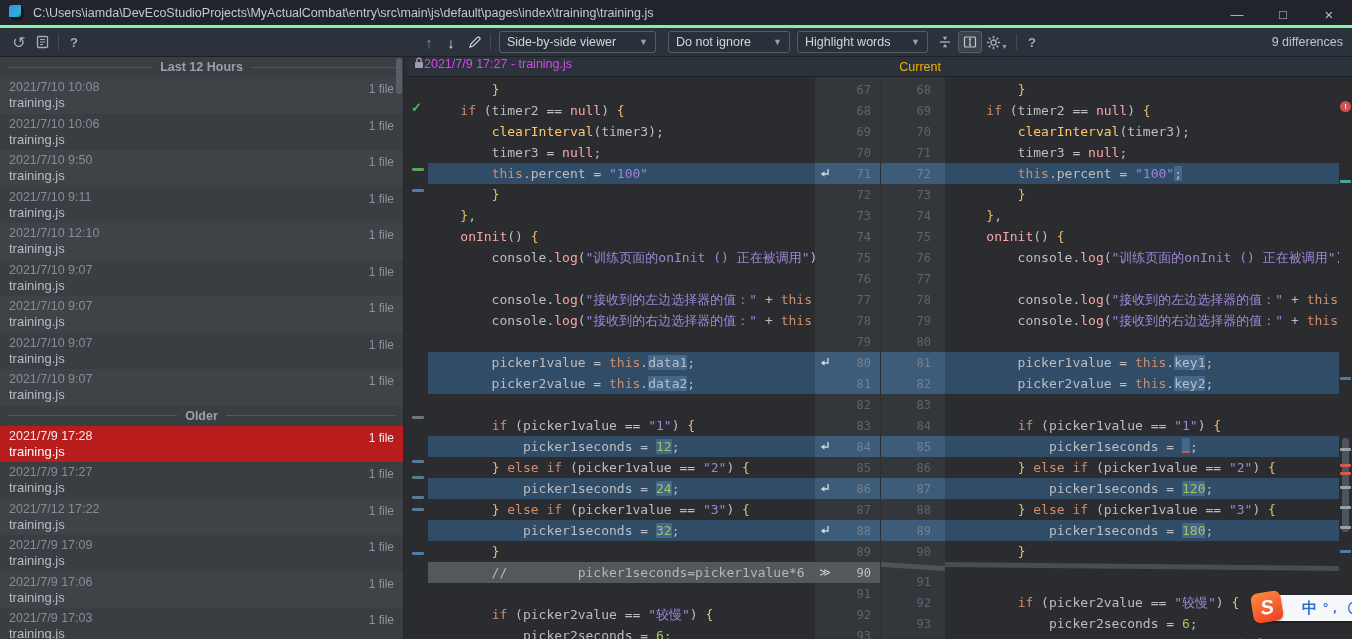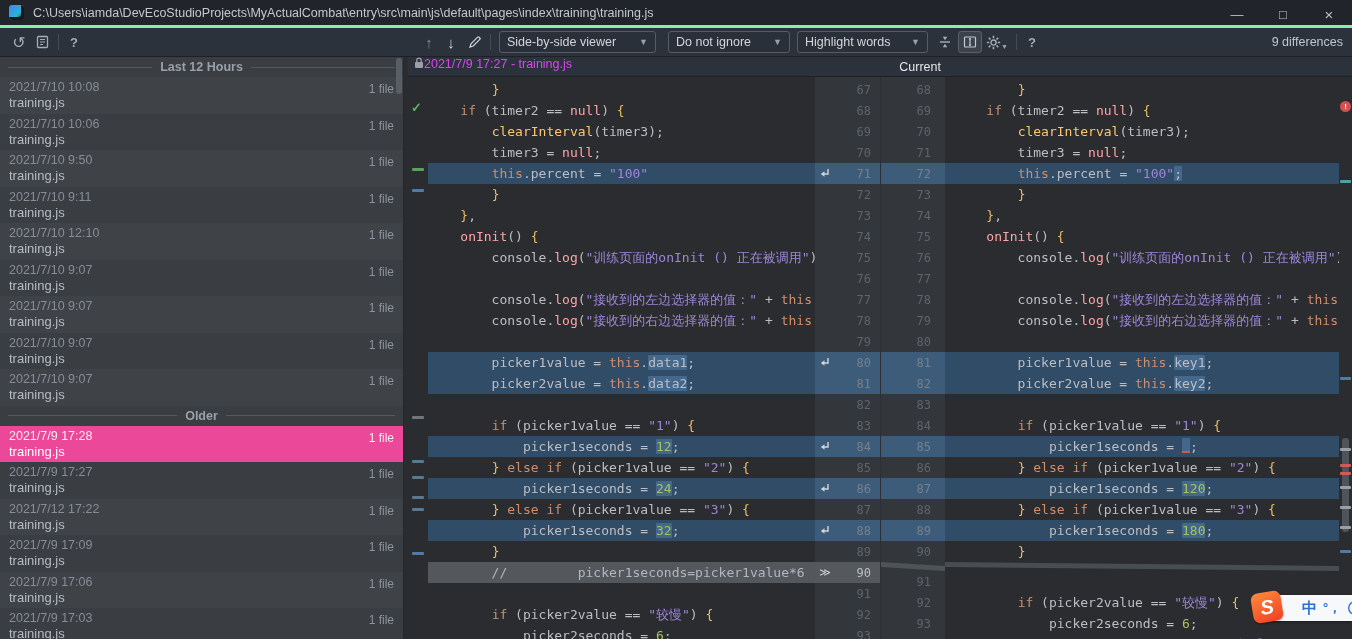--- a/index.html
+++ b/index.html
@@ -30,34 +30,34 @@
   .syncbtn{position:absolute;top:3px;width:24px;height:22px;border:1px solid #5a6168;border-radius:3px;
            background:#3b424b;box-sizing:border-box;display:flex;align-items:center;justify-content:center;}
   
   .sidebar{position:absolute;left:0;top:57px;width:404px;height:582px;background:#3a3e43;
            border-right:1px solid #24272b;box-sizing:border-box;overflow:hidden;}
   .hsec{height:20px;display:flex;align-items:center;padding:0 8px;gap:8px;}
   .hsec .line{flex:1;height:1px;background:#55595e;}
   .hsec .lbl{color:#9aa0a8;font-size:12.5px;font-weight:bold;white-space:nowrap;}
   .hitem{height:36.5px;box-sizing:border-box;padding:3px 9px 0 9px;position:relative;cursor:default;}
   .hitem.alt{background:#3f4348;}
-  .hitem.sel{background:#ec4899;}
+  .hitem.sel{background:#b91c1c;}
   .hitem .time{font-size:12.5px;color:#878d96;}
   .hitem .fname{font-size:13px;color:#b6bcc4;margin-top:1px;}
   .hitem .count{position:absolute;right:9px;top:5px;font-size:12px;color:#8d939c;}
   .hitem.sel .time,.hitem.sel .count{color:#eceef1;}
   .hitem.sel .fname{color:#ffffff;}
   .sb-scroll{position:absolute;right:1px;top:1px;width:6px;height:36px;border-radius:3px;background:#585e66;}
   
   .diffheader{position:absolute;left:408px;top:57px;width:944px;height:20px;background:#2c323b;
               border-bottom:1px solid #1e2126;box-sizing:border-box;}
   .dh-left{position:absolute;left:6px;top:0;height:19px;display:flex;align-items:flex-start;
            font-size:12.5px;color:#d946ef;white-space:nowrap;}
   .dh-right{position:absolute;right:411px;top:0;height:19px;display:flex;align-items:center;
-            font-size:12.5px;color:#e5e5e5;}
+            font-size:12.5px;color:#eab308;}
   
   .diffarea{position:absolute;left:408px;top:77px;width:944px;height:562px;overflow:hidden;background:#2a2c30;}
   .col{position:absolute;top:0;bottom:0;box-sizing:border-box;padding-top:2px;}
   .lstrip{left:0;width:20px;background:#2a2c30;}
   .lpane{left:20px;width:387px;background:#2a2c30;overflow:hidden;}
   .gl{left:407px;width:65px;background:#33373c;}
   .gr{left:472px;width:65px;background:#33373c;border-left:1px solid rgba(0,0,0,0.12);}
   .rpane{left:537px;width:394px;background:#2a2c30;overflow:hidden;}
   .rstrip{left:931px;width:13px;background:#2a2c30;}
   .crow{height:21px;line-height:21px;white-space:pre;font-family:"DejaVu Sans Mono",monospace;

